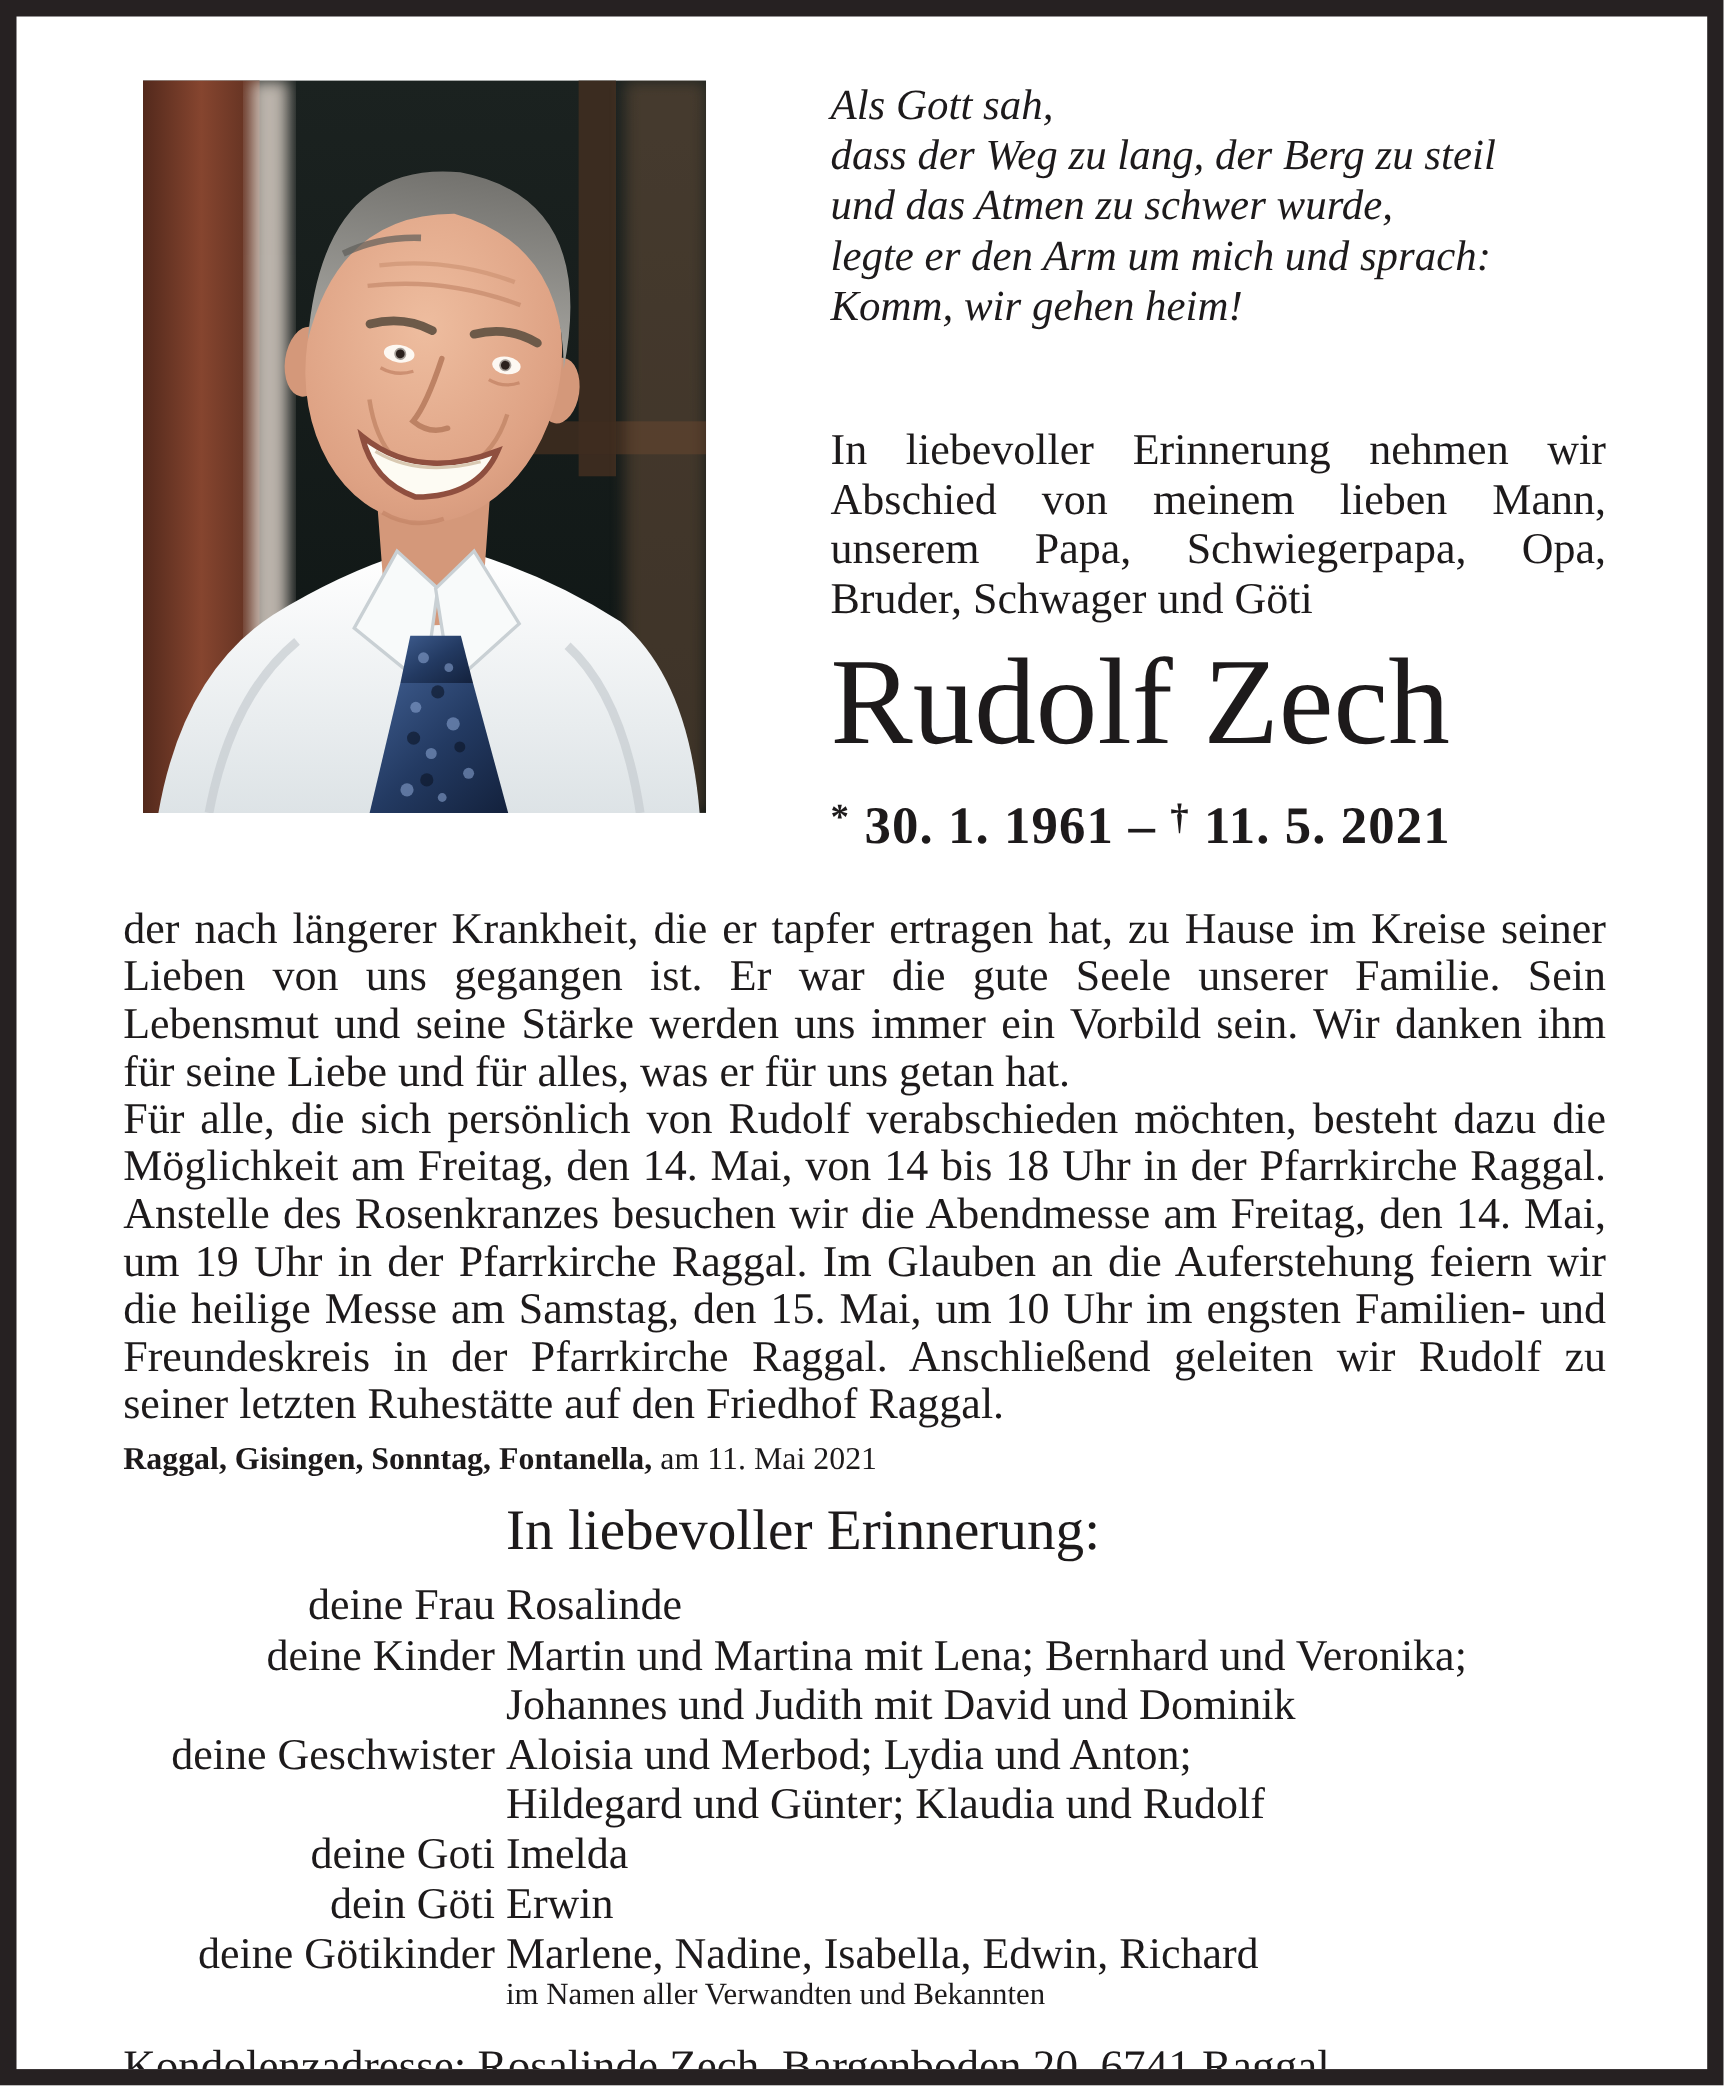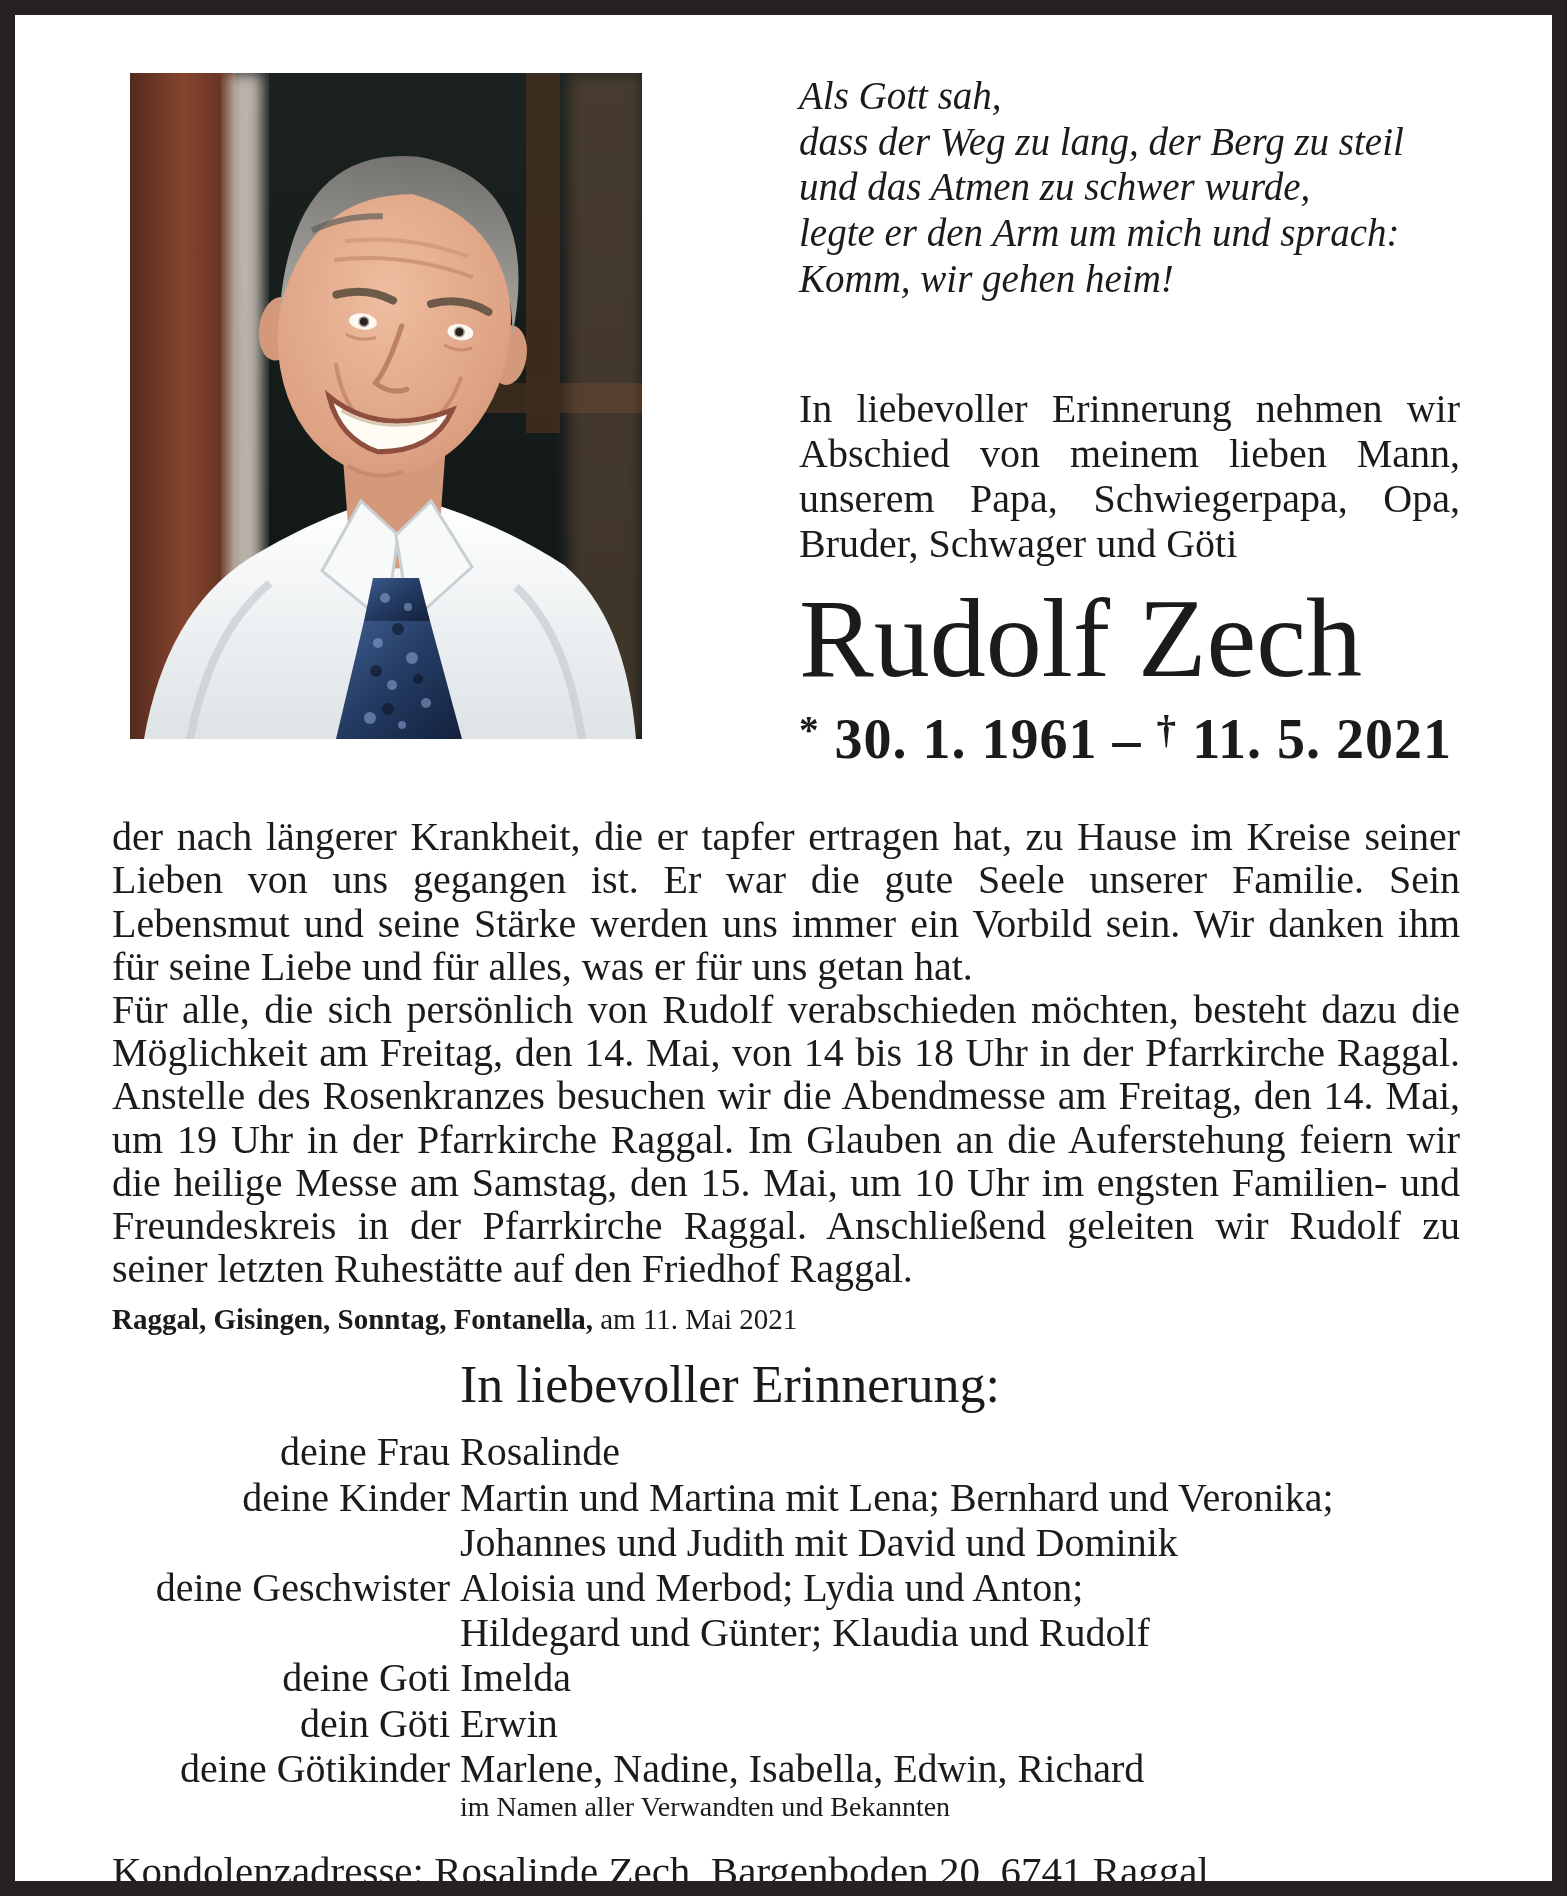--- a/index.html
+++ b/index.html
@@ -8,21 +8,21 @@
     width: 1567px;
     height: 1896px;
     box-sizing: border-box;
     border: 15px solid #262122;
     background: #ffffff;
     color: #1d1a1b;
     font-family: "Liberation Serif", "DejaVu Serif", serif;
     padding: 58px 92px 0 97px;
     overflow: hidden;
   }
-  .top-section { display: flex; align-items: flex-start; gap: 44px; }
+  .top-section { display: flex; align-items: flex-start; }
   .photo-frame {
     width: 512px; height: 666px;
     margin-left: 18px;
     flex-shrink: 0;
     overflow: hidden;
   }
   .photo-frame svg { display: block; }
   .right-col { margin-left: 113px; width: 705px; }
   .poem { font-style: italic; font-size: 39px; line-height: 1.17; }
   .intro {
@@ -32,22 +32,22 @@
     text-align: justify;
     hyphens: auto;
   }
   .deceased-name {
     margin-top: 12px;
     font-size: 112px;
     line-height: 1.08;
     white-space: nowrap;
   }
   .life-dates {
-    margin-top: 8px;
-    font-size: 56px;
+    margin-top: 24px;
+    font-size: 48px;
     font-weight: 700;
     letter-spacing: 1px;
   }
   .life-dates .sym { font-size: 0.70em; vertical-align: 0.38em; font-weight: 700; }
   .body-text {
     margin-top: 44px;
     font-size: 40px;
     line-height: 1.08;
     text-align: justify;
     hyphens: auto;

